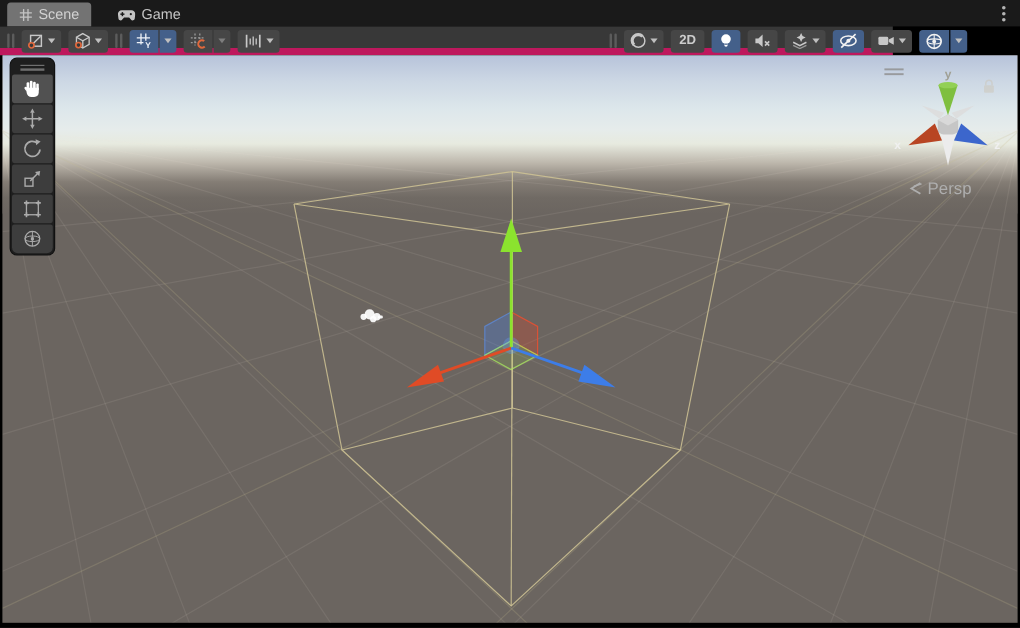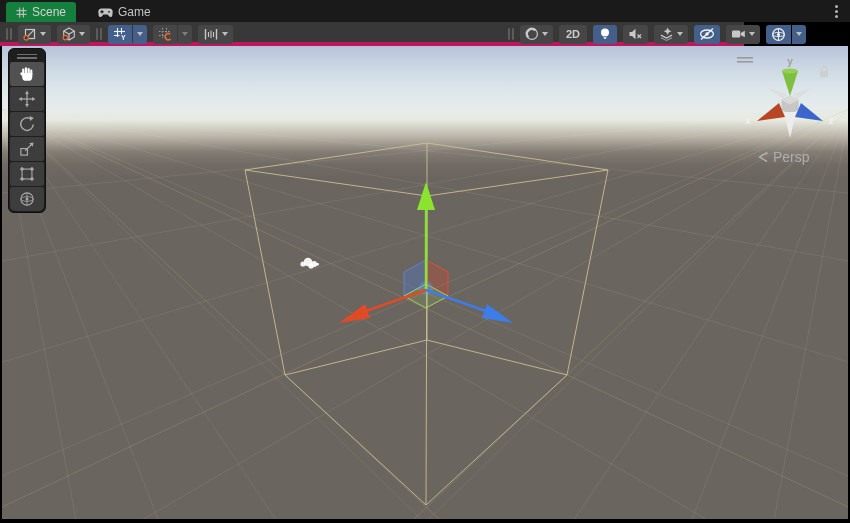--- a/index.html
+++ b/index.html
@@ -3,29 +3,29 @@
 <meta charset="utf-8">
 <style>
   html,body{margin:0;padding:0;background:#000;}
   *{box-sizing:border-box;font-family:"Liberation Sans",sans-serif;}
   #window{position:relative;width:850px;height:523px;background:#000;overflow:hidden;}
 
   
   .tabbar{position:absolute;left:0;top:0;width:850px;height:22px;background:#1a1a1a;}
   .tab{position:absolute;top:2px;height:20px;display:flex;align-items:center;gap:5px;
        padding:0 10px;font-size:12px;color:#d2d2d2;border-radius:3px 3px 0 0;}
-  .tab.active{background:#15803d;}
+  .tab.active{background:#737373;}
   .tab.inactive{color:#c4c4c4;text-align:right;}
   .kebab{position:absolute;right:7px;top:3px;width:14px;height:16px;display:flex;
          flex-direction:column;align-items:center;justify-content:center;gap:2px;cursor:pointer;}
   .kebab i{width:3px;height:3px;border-radius:50%;background:#b4b4b4;}
 
   
   .toolbar{position:absolute;left:0;top:22px;width:744px;height:24px;background:#383838;
-           border-bottom:4px solid #be185d;}
+           border-bottom:6px solid #be185d;}
   .tgroup{position:absolute;top:2px;height:20px;display:flex;align-items:center;gap:6px;}
   .tgroup.left{left:6px;}
   .tgroup.right{left:508px;}
   .grip{display:flex;gap:2px;align-items:center;height:12px;}
   .grip i{width:2px;height:12px;background:#5c5c5c;border-radius:1px;}
   .tbtn{height:19px;display:flex;align-items:center;gap:3px;background:#464646;
         border-radius:3px;padding:0 5px;cursor:pointer;}
   .tbtn.blue{background:#44608a;}
   .split{display:flex;gap:1px;}
   .split .tbtn{border-radius:3px 0 0 3px;}

